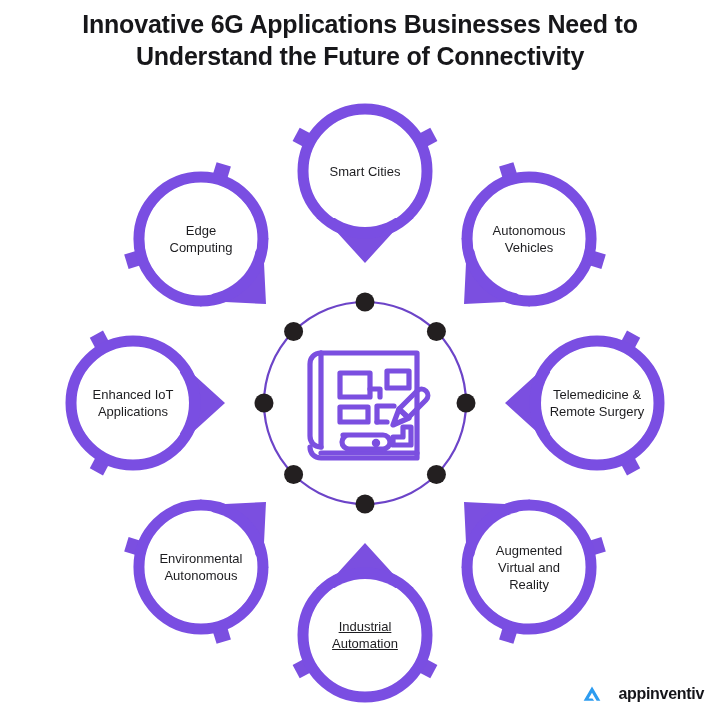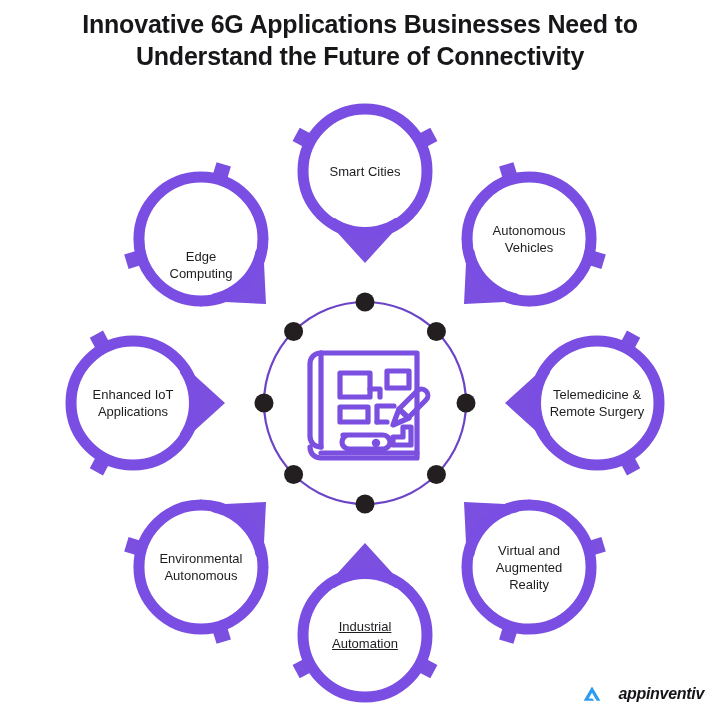--- a/index.html
+++ b/index.html
@@ -74,21 +74,20 @@
   }
 
   .logo {
     position: absolute;
     right: 16px;
     bottom: 14px;
     display: flex;
     align-items: center;
     gap: 16px;
     z-index: 6;
-    font-style: italic;
   }
   .logo-mark {
     width: 20px;
     height: 20px;
     display: block;
   }
   .logo-text {
     font-family: "Liberation Sans", sans-serif;
     font-size: 16px;
     font-weight: bold;
@@ -206,37 +205,37 @@
         </div>
         <div class="node-label" style="left: 529.049px; top: 229.951px;">
           <div>Autonomous</div>
           <div>Vehicles</div>
         </div>
         <div class="node-label" style="left: 597px; top: 394px;">
           <div>Telemedicine &amp;</div>
           <div>Remote Surgery</div>
         </div>
         <div class="node-label" style="left: 529.049px; top: 558.049px;">
+          <div>Augmented</div>
           <div>Virtual and</div>
-          <div>Augmented</div>
           <div>Reality</div>
         </div>
         <div class="node-label" style="left: 365px; top: 626px; text-decoration: underline;">
           <div>Industrial</div>
           <div>Automation</div>
         </div>
         <div class="node-label" style="left: 200.951px; top: 558.049px;">
           <div>Environmental</div>
           <div>Autonomous</div>
         </div>
         <div class="node-label" style="left: 133px; top: 394px;">
           <div>Enhanced IoT</div>
           <div>Applications</div>
         </div>
-        <div class="node-label" style="left: 200.951px; top: 229.951px; margin-top: 26px;">
+        <div class="node-label" style="left: 200.951px; top: 229.951px;">
           <div>Edge</div>
           <div>Computing</div>
         </div>
       </div>
   </div>
 
   <div class="logo">
     <svg class="logo-mark" viewBox="0 0 24 24">
       <path d="M12 3 L22 20 L17.5 20 L12 10.5 L8 17.5 L12.5 17.5 L14.6 20 L2 20 Z" fill="#2D9CF0"></path>
     </svg>

